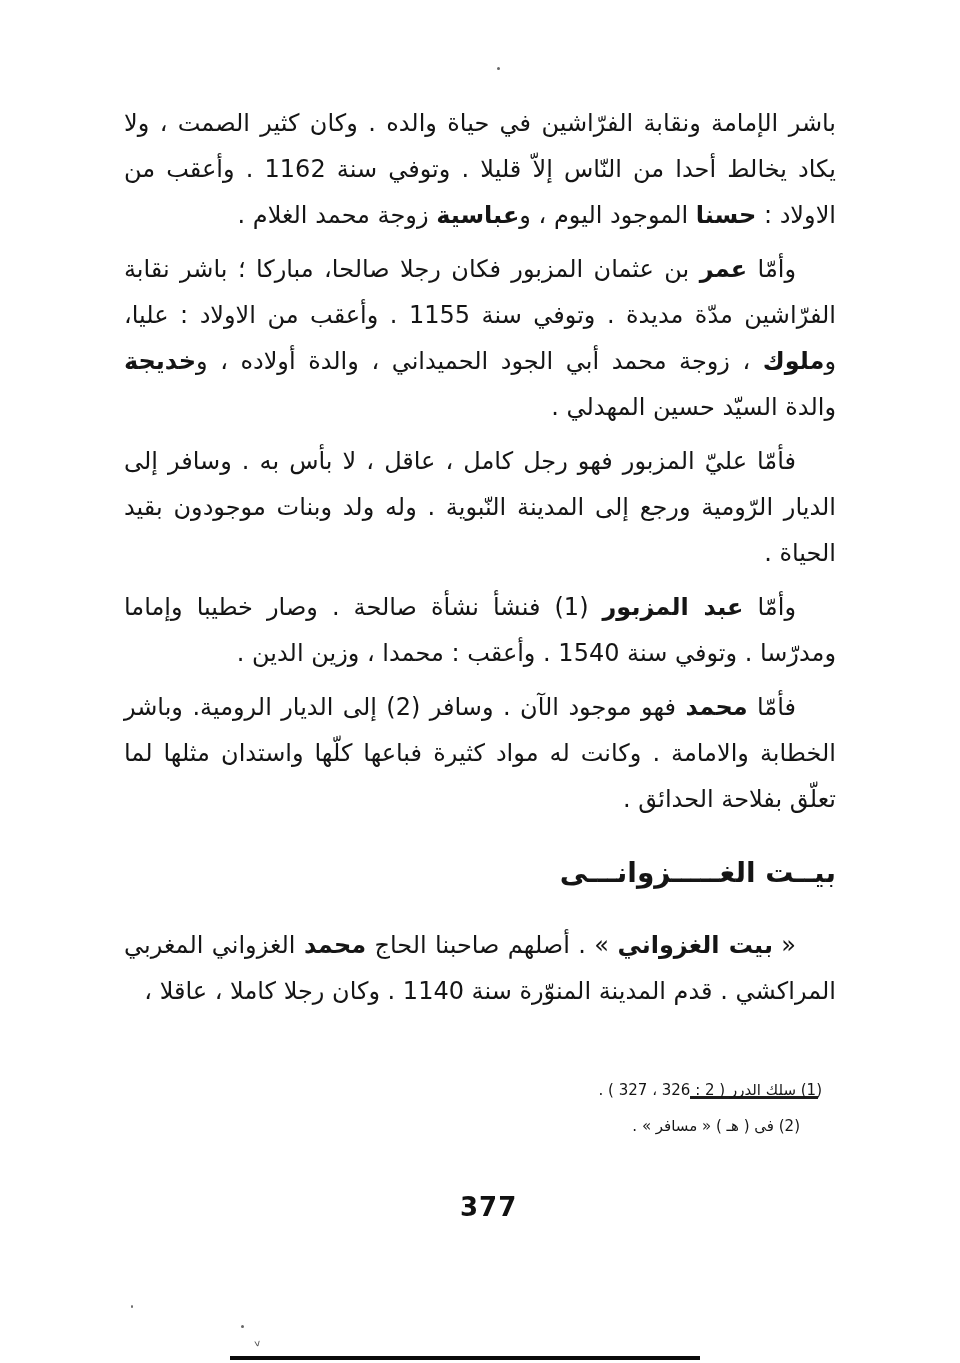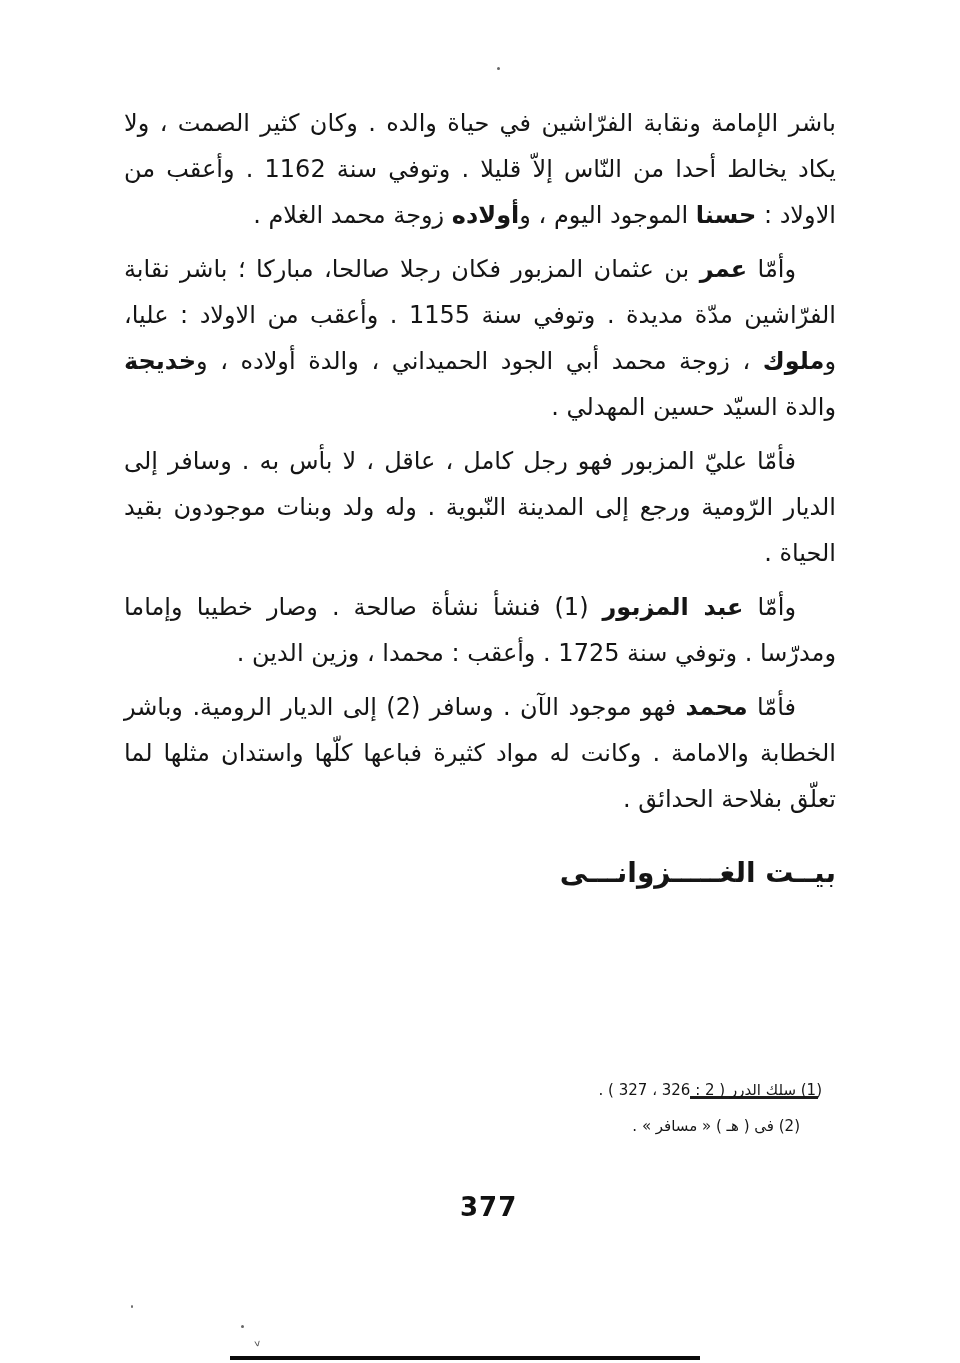--- a/index.html
+++ b/index.html
@@ -79,26 +79,27 @@
     font-size:16px;color:#555;
     transform:rotate(-8deg);
   }
 </style>
 </head>
 <body>
 
 <div class="page">
 
   <div class="text-block">
-    <p class="para no-indent"><span>باشر الإمامة ونقابة الفرّاشين في حياة والده . وكان كثير الصمت ، ولا يكاد يخالط أحدا من النّاس إلاّ قليلا . وتوفي سنة 1162 . وأعقب من الاولاد : </span><span class="b">حسنا</span><span> الموجود اليوم ، و</span><span class="b">أولاده</span><span> زوجة محمد الغلام .</span></p>
+    <p class="para no-indent"><span>باشر الإمامة ونقابة الفرّاشين في حياة والده . وكان كثير الصمت ، ولا يكاد يخالط أحدا من النّاس إلاّ قليلا . وتوفي سنة 1162 . وأعقب من الاولاد : </span><span class="b">حسنا</span><span> الموجود اليوم ، و</span><span class="b">عباسية</span><span> زوجة محمد الغلام .</span></p>
     <p class="para"><span>وأمّا </span><span class="b">عمر</span><span> بن عثمان المزبور فكان رجلا صالحا، مباركا ؛ باشر نقابة الفرّاشين مدّة مديدة . وتوفي سنة 1155 . وأعقب من الاولاد : عليا، و</span><span class="b">ملوك</span><span> ، زوجة محمد أبي الجود الحميداني ، والدة أولاده ، و</span><span class="b">خديجة</span><span> والدة السيّد حسين المهدلي .</span></p>
     <p class="para"><span>فأمّا عليّ المزبور فهو رجل كامل ، عاقل ، لا بأس به . وسافر إلى الديار الرّومية ورجع إلى المدينة النّبوية . وله ولد وبنات موجودون بقيد الحياة .</span></p>
-    <p class="para"><span>وأمّا </span><span class="b">عبد المزبور</span><span> (1) فنشأ نشأة صالحة . وصار خطيبا وإماما ومدرّسا . وتوفي سنة 1725 . وأعقب : محمدا ، وزين الدين .</span></p>
+    <p class="para"><span>وأمّا </span><span class="b">عبد المزبور</span><span> (1) فنشأ نشأة صالحة . وصار خطيبا وإماما ومدرّسا . وتوفي سنة 1540 . وأعقب : محمدا ، وزين الدين .</span></p>
     <p class="para"><span>فأمّا </span><span class="b">محمد</span><span> فهو موجود الآن . وسافر (2) إلى الديار الرومية. وباشر الخطابة والامامة . وكانت له مواد كثيرة فباعها كلّها واستدان مثلها لما تعلّق بفلاحة الحدائق .</span></p>
     <h2 class="section-heading">بيــت الغـــــزوانـــى</h2>
+    <p class="para"><span>« </span><span class="b">بيت الغزواني</span><span> » . أصلهم صاحبنا الحاج </span><span class="b">محمد</span><span> الغزواني المغربي المراكشي . قدم المدينة المنوّرة سنة 1140 . وكان رجلا كاملا ، عاقلا ،</span></p>
   </div>
 
   <div class="footnote-rule"></div>
 
   <div class="footnote-block">
     <div class="footnote-line">(1) سلك الدرر ( 2 : 326 ، 327 ) .</div>
     <div class="footnote-line shift">(2) فى ( هـ ) « مسافر » .</div>
   </div>
 
   <div class="page-number">377</div>

